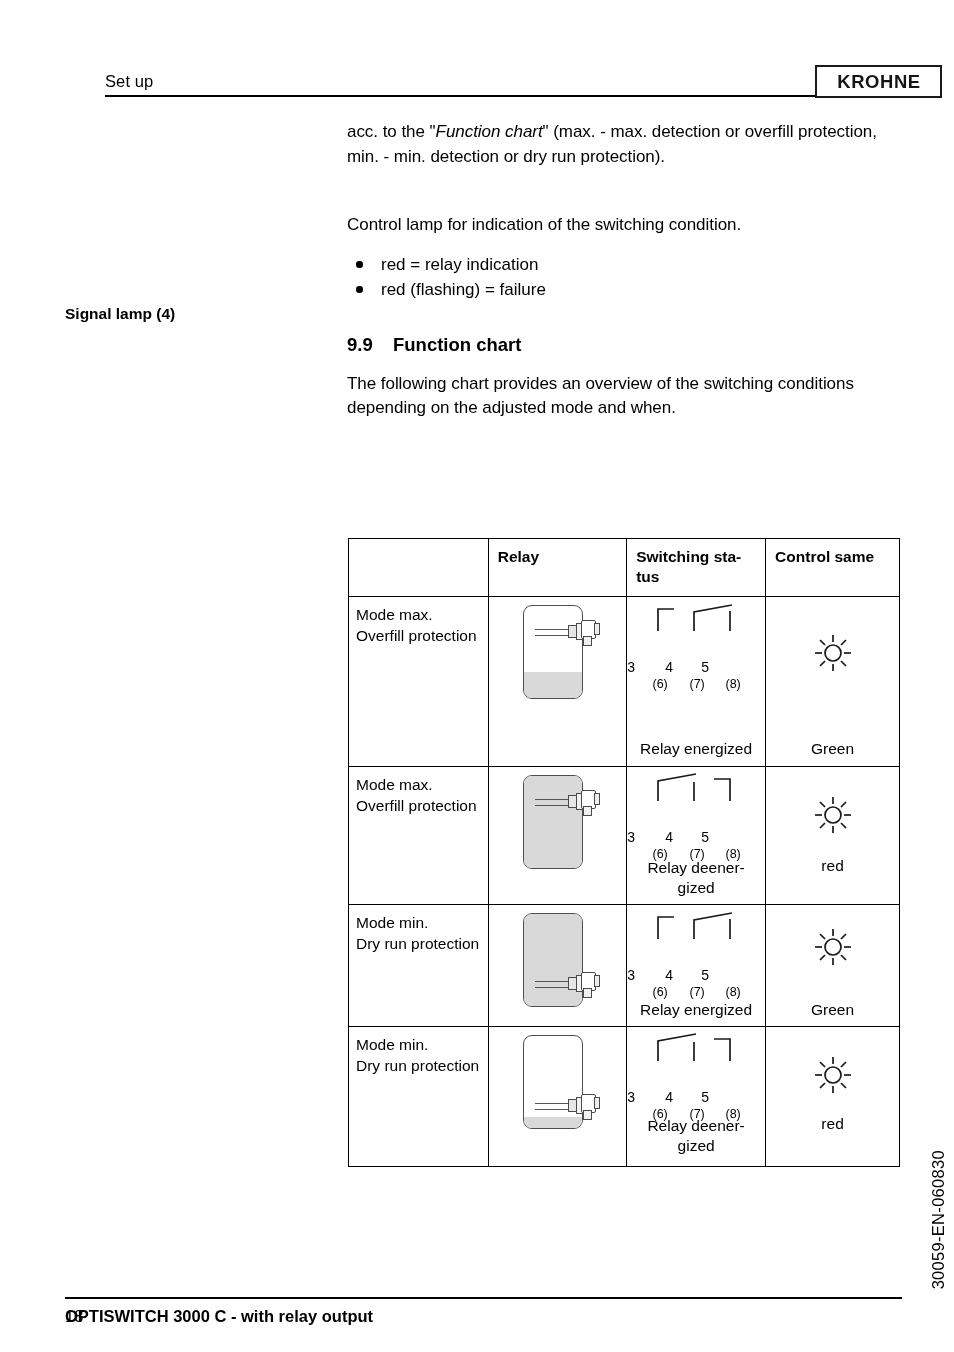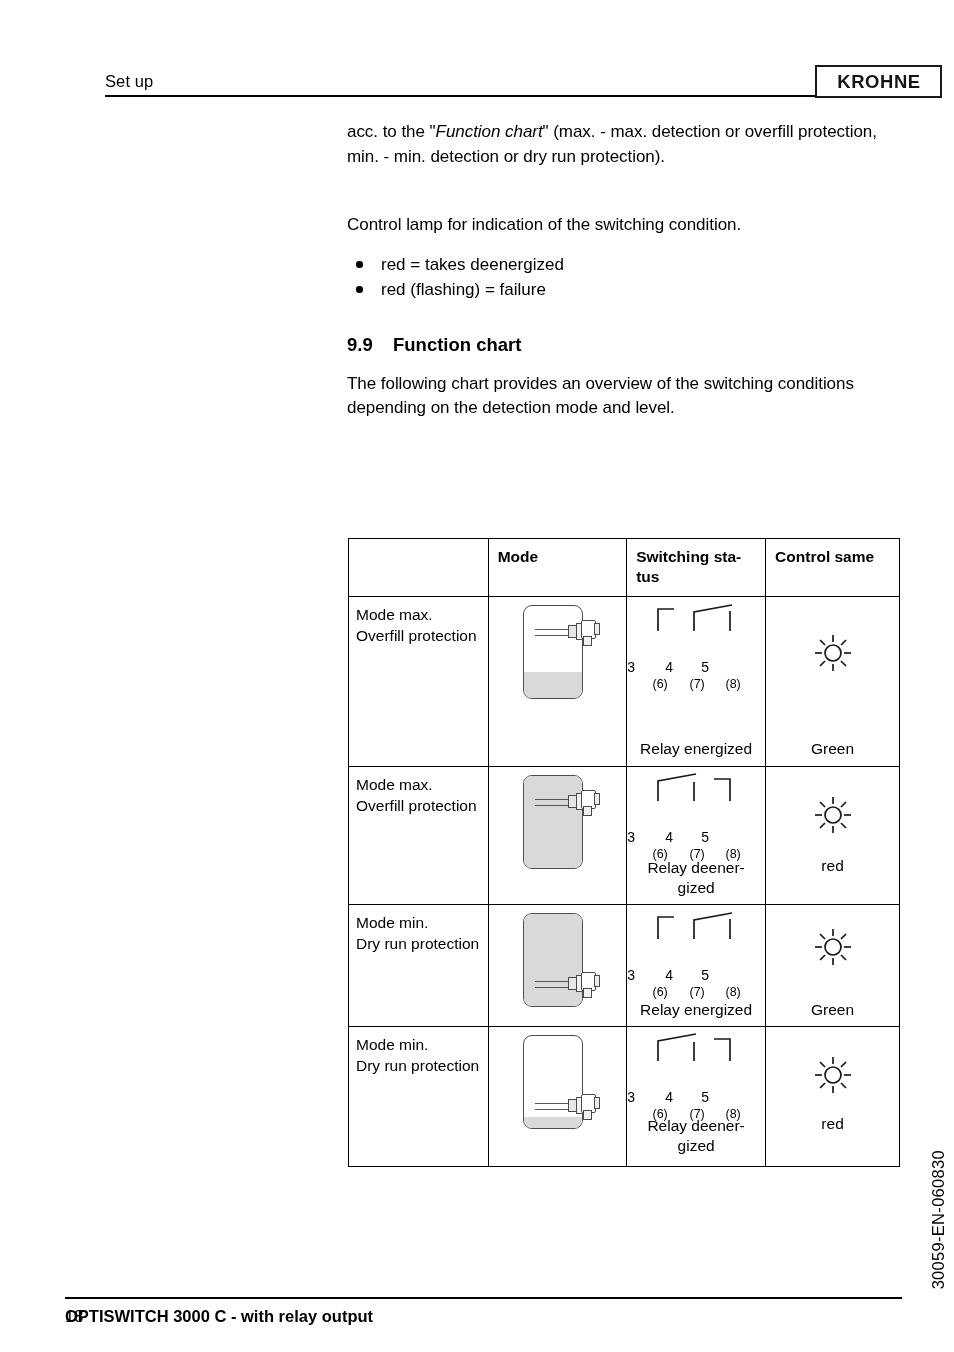--- a/index.html
+++ b/index.html
@@ -78,49 +78,52 @@
 <div class="page">
 
   <div class="hdr">
     <div class="hdr-title">Set up</div>
     <div class="hdr-rule"></div>
     <div class="logo">
       <span>KROHNE</span>
     </div>
   </div>
 
+  <div class="margin-col" style="top:303px;">
+    <div class="mn">Signal lamp (4)</div>
+  </div>
 
   <div class="body-col" style="top:120px;">
 
     <p class="t"><span>acc. to the "</span><span class="it">Function chart</span><span>" (max. - max. detection or overfill protection, min. - min. detection or dry run protection).</span></p>
 
 
     <div style="height:28px;"></div>
 
     <p class="t tight">Control lamp for indication of the switching condition.</p>
 
     <ul class="bl">
-      <li><span class="bul"></span><span>red = takes deenergized</span></li>
+      <li><span class="bul"></span><span>red = relay indication</span></li>
       <li><span class="bul"></span><span>red (flashing) = failure</span></li>
     </ul>
 
     <div style="height:31px;"></div>
 
     <h2 class="sec">
       <span class="num">9.9</span><span>Function chart</span>
     </h2>
 
-    <p class="t">The following chart provides an overview of the switching conditions depending on the detection mode and level.</p>
+    <p class="t">The following chart provides an overview of the switching conditions depending on the adjusted mode and when.</p>
   </div>
 
   <table class="fchart">
     <thead>
       <tr>
         <th class="c1 hd"></th>
-        <th class="c2 hd">Mode</th>
+        <th class="c2 hd">Relay</th>
         <th class="c3 hd">Switching sta-<br>tus</th>
         <th class="c4 hd">Control same</th>
       </tr>
     </thead>
     <tbody>
 
       <tr style="height:170px;">
         <td class="c1 mode">
           <div>Mode max.</div>
           <div>Overfill protection</div>

